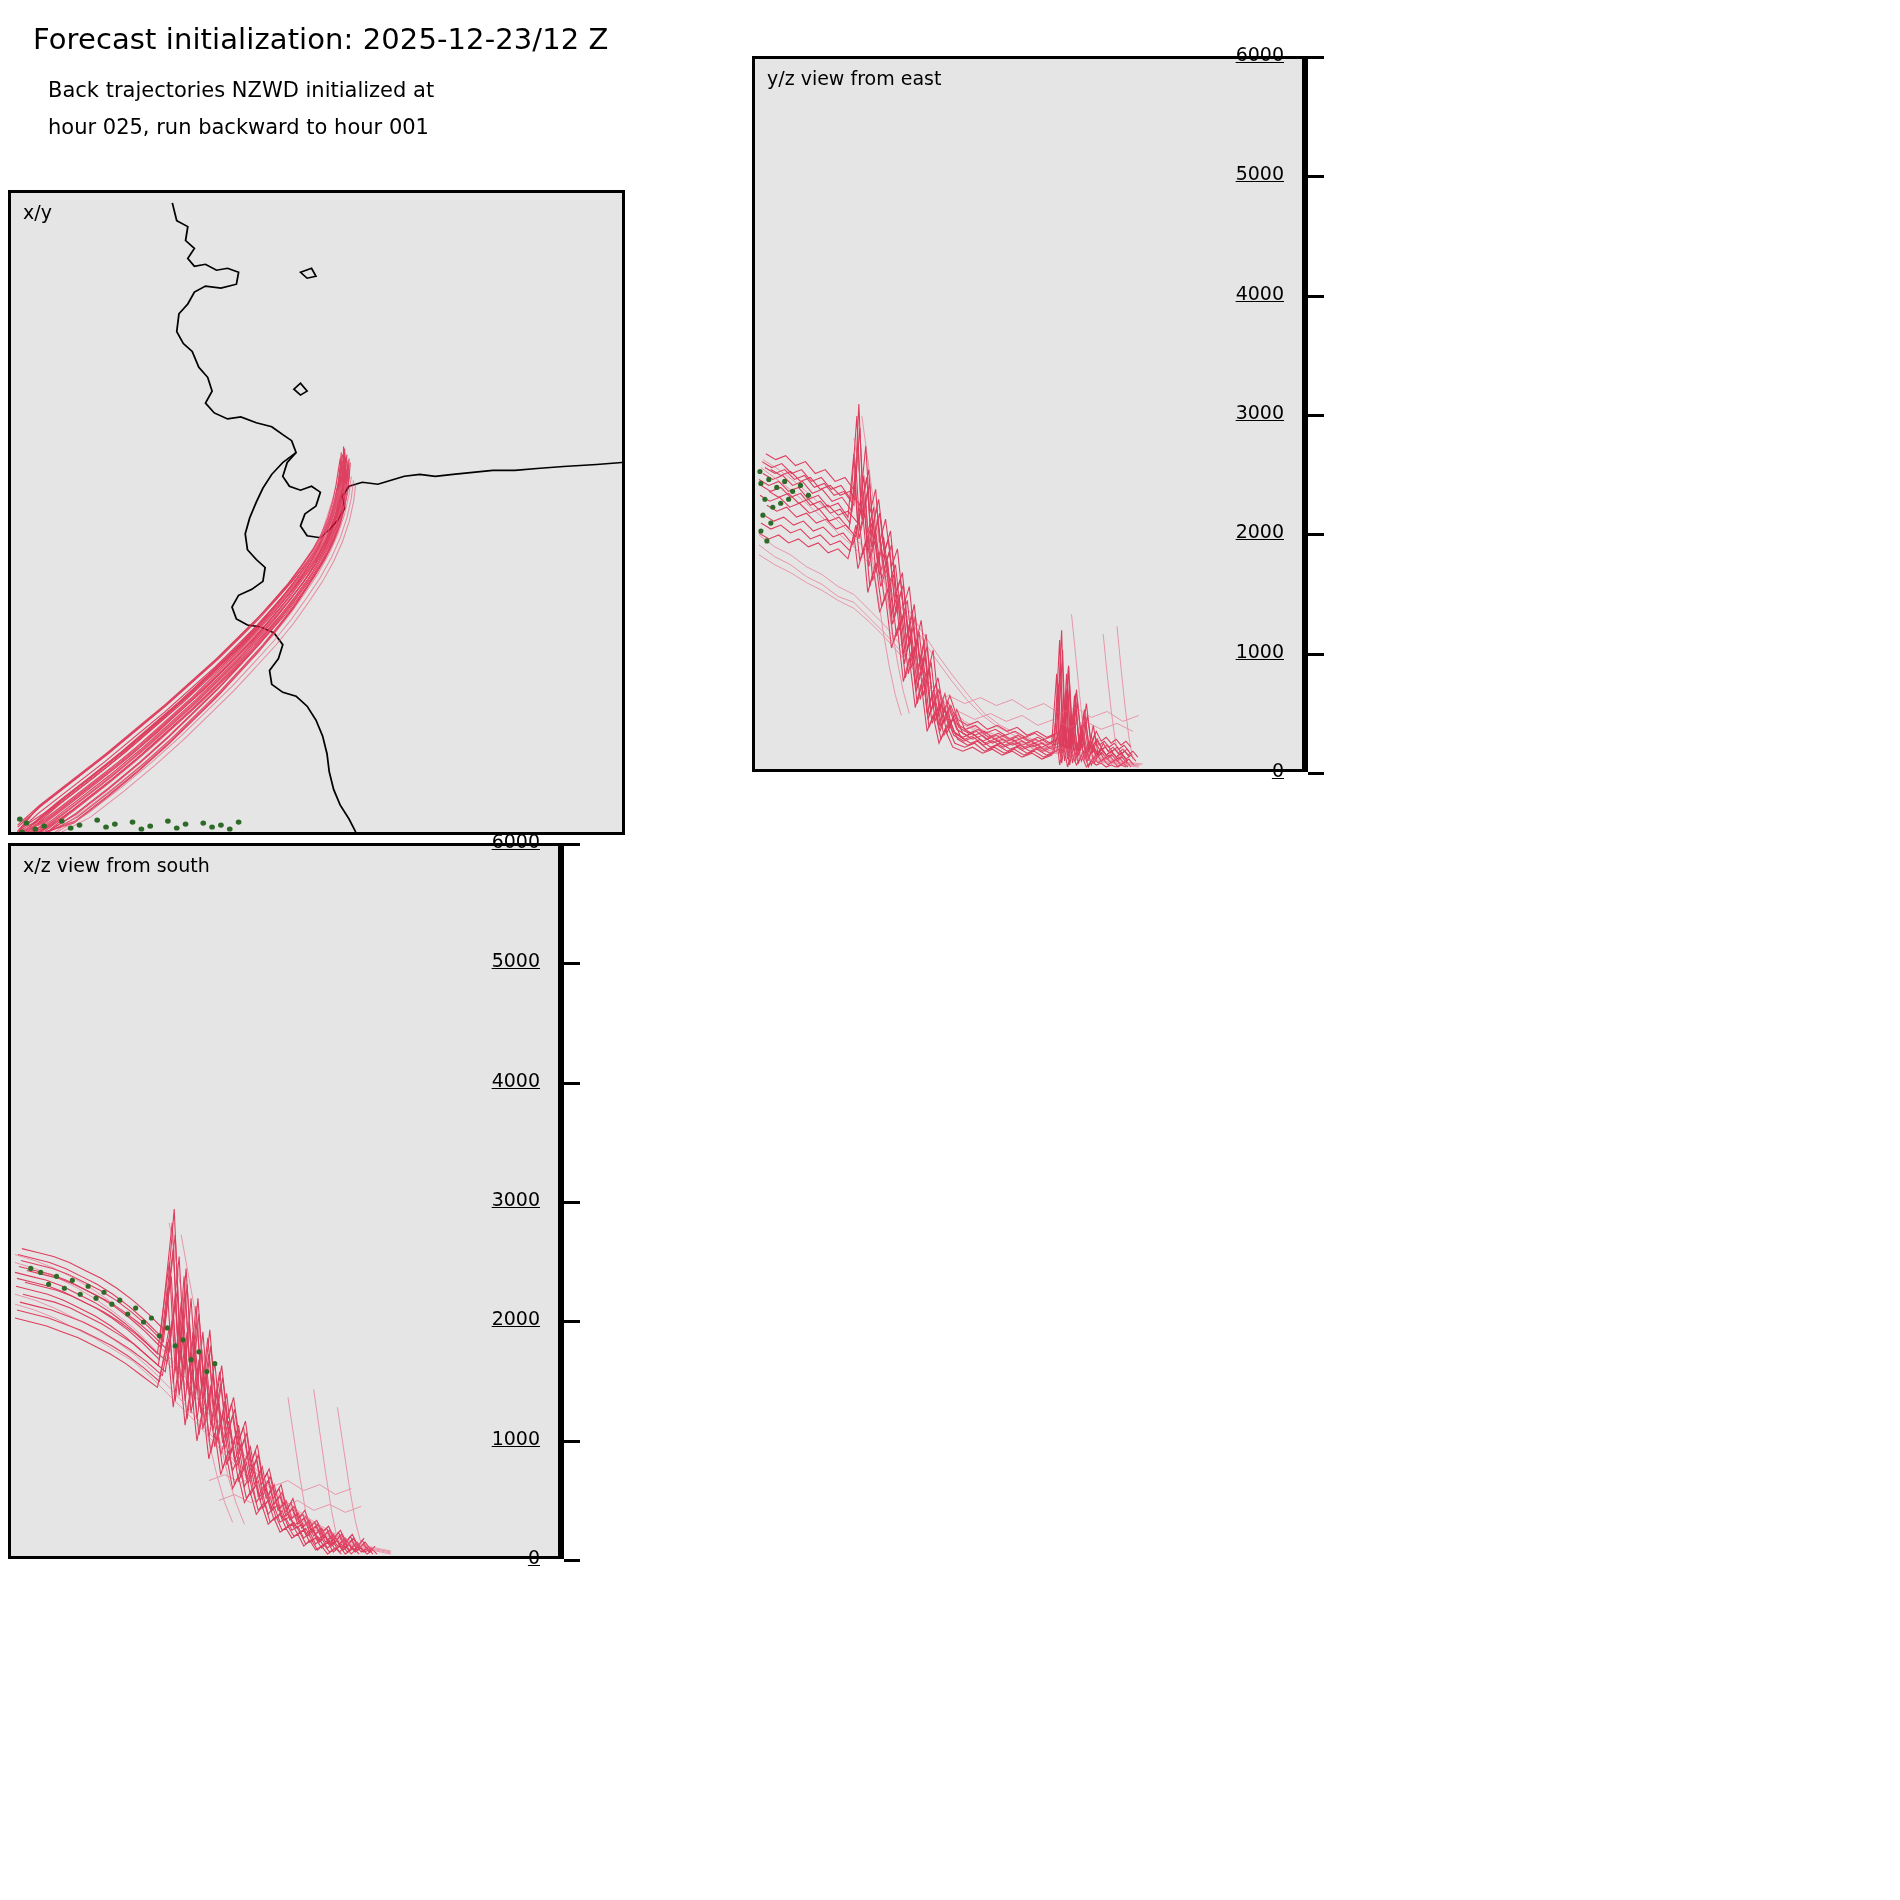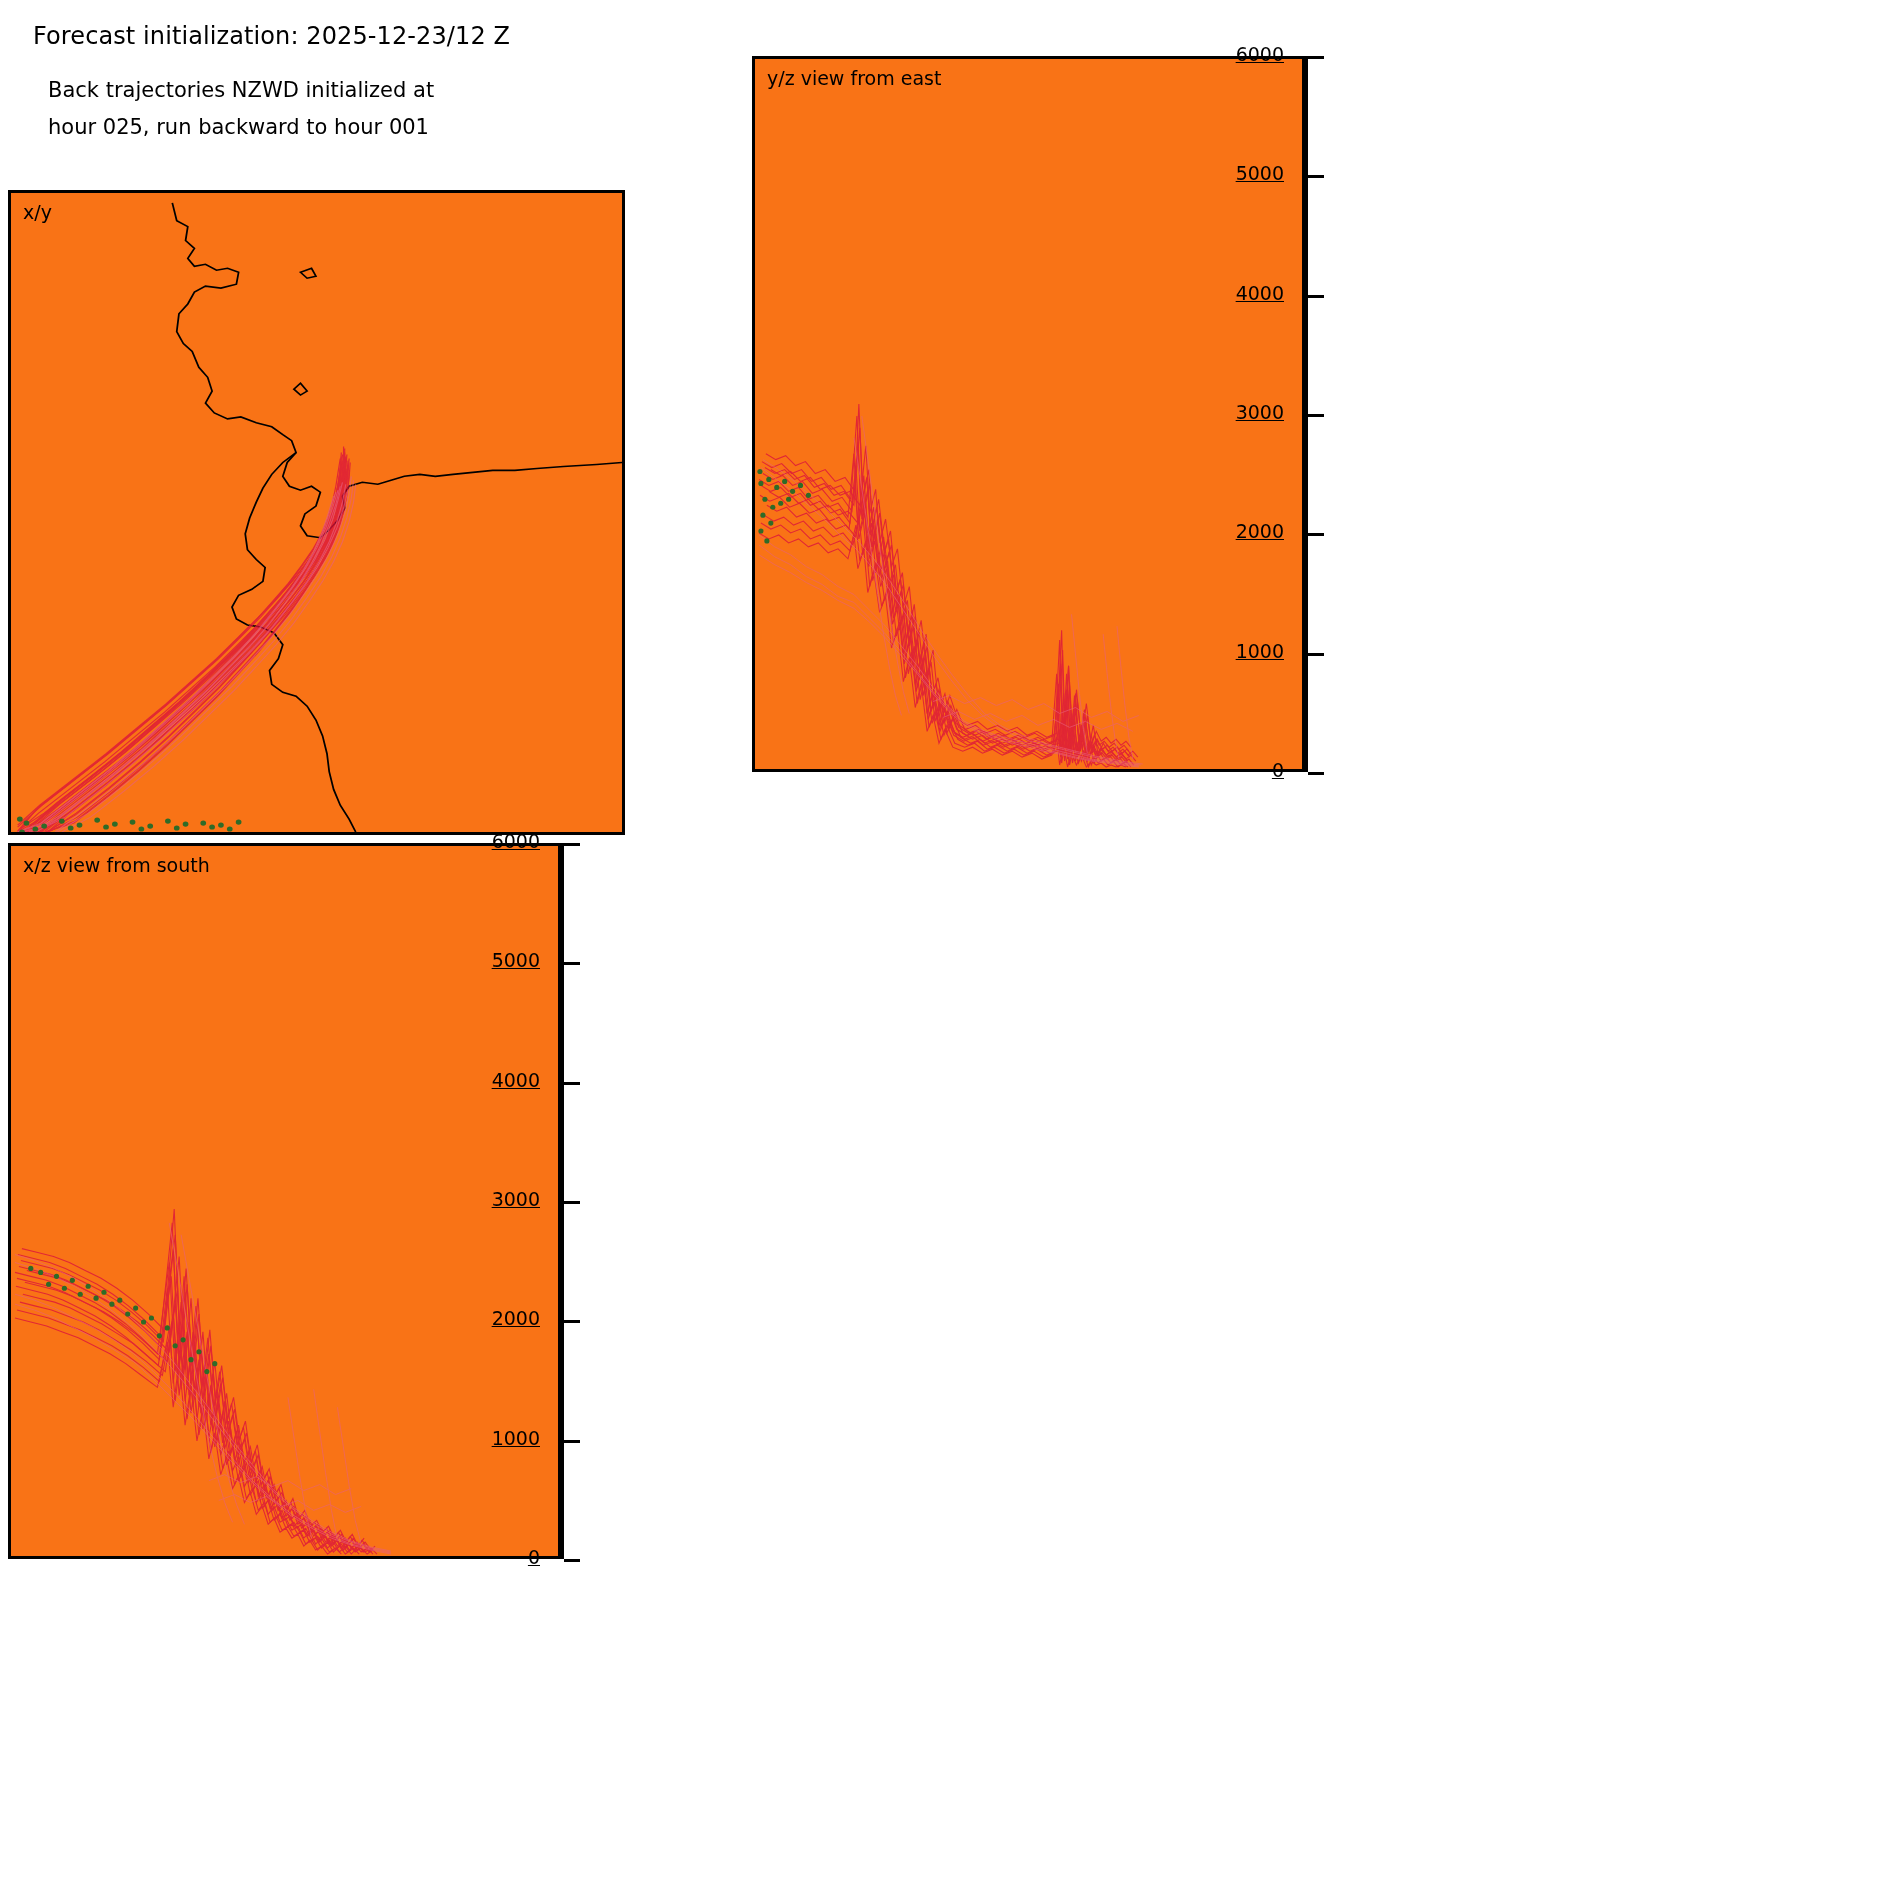--- a/index.html
+++ b/index.html
@@ -1,23 +1,23 @@
 <!DOCTYPE html>
 <html><head>
 <meta charset="utf-8">
 <style>
   html,body{margin:0;padding:0;background:#ffffff;}
   body{width:1900px;height:1900px;position:relative;
        font-family:"DejaVu Sans","Liberation Sans",sans-serif;color:#000;}
 
-  .title{position:absolute;left:33px;top:22px;font-size:24px;letter-spacing:.1px;white-space:pre;}
+  .title{position:absolute;left:33px;top:22px;font-size:29px;letter-spacing:.1px;white-space:pre;}
   .subtitle{position:absolute;left:48px;top:72px;font-size:21px;line-height:37px;white-space:pre;}
 
   
-  .panel{position:absolute;border:3px solid #000;background:#f97316;box-sizing:border-box;overflow:hidden;}
+  .panel{position:absolute;border:3px solid #000;background:#e5e5e5;box-sizing:border-box;overflow:hidden;}
   #panel-xy{left:8px;top:190px;width:617px;height:645px;}
   #panel-yz{left:752px;top:56px;width:553px;height:716px;}
   #panel-xz{left:8px;top:843px;width:553px;height:716px;}
 
   .panel-label{position:absolute;left:12px;top:8px;font-size:19px;z-index:6;}
 
   .plotsvg{position:absolute;left:0;top:0;width:100%;height:100%;display:block;}
 
   
   .axis{position:absolute;}

